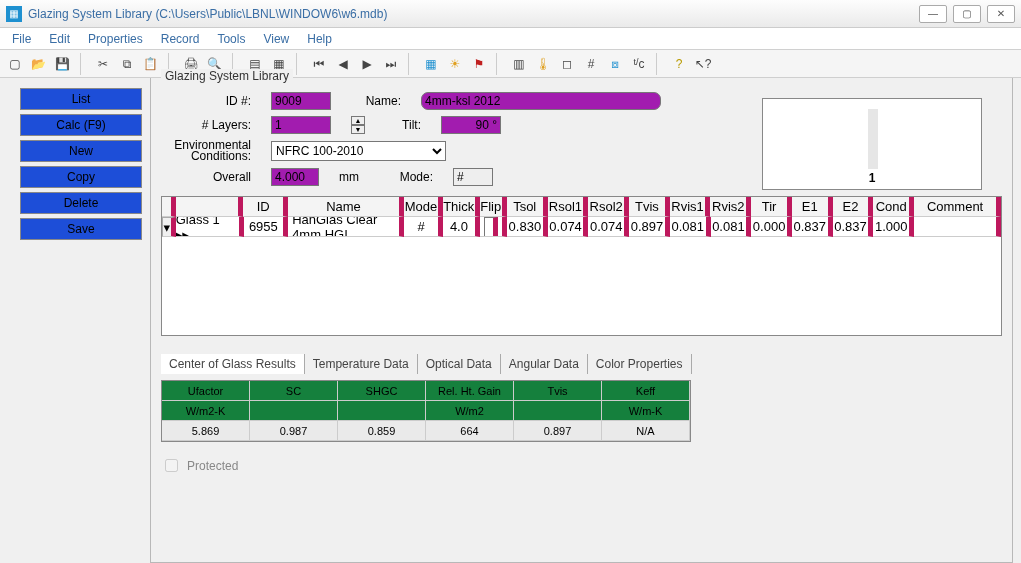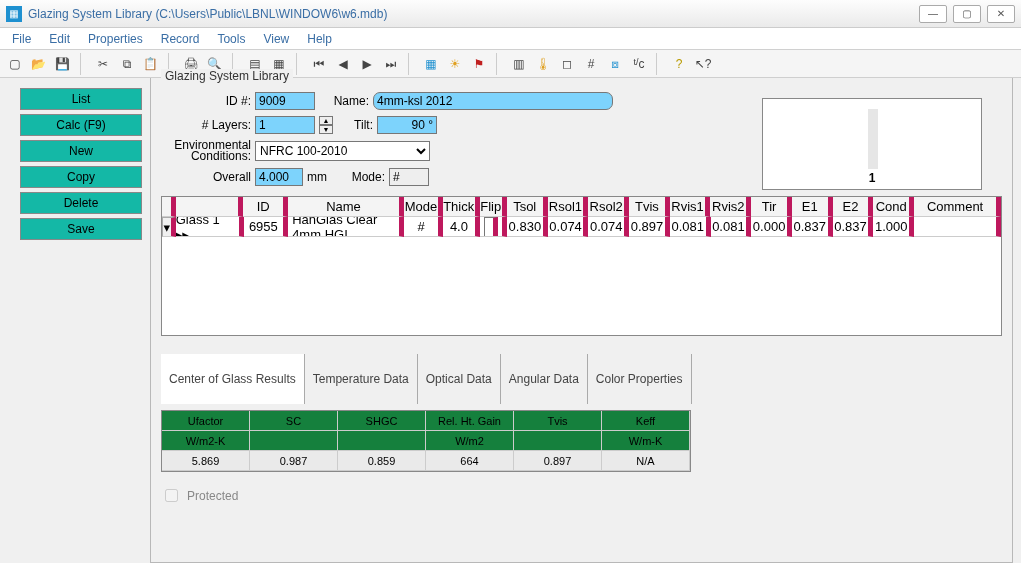--- a/index.html
+++ b/index.html
@@ -9,39 +9,39 @@
 .titlebar .title { color:#3a6ea5; flex:1; }
 .titlebar .win-btns { display:flex; gap:6px; }
 .titlebar .win-btn { width:28px;height:18px;border:1px solid #aaa;border-radius:2px;background:#fff;display:flex;align-items:center;justify-content:center;font-size:10px;color:#555;cursor:pointer;}
 .menubar { height:22px; background:#fff; border-bottom:1px solid #d0d0d0; display:flex; align-items:center; padding:0 4px; gap:2px;}
 .menubar .menu-item { padding:2px 8px; color:#3a6ea5; cursor:pointer;}
 .toolbar { height:28px; background:#f5f5f5; border-bottom:1px solid #cfcfcf; display:flex; align-items:center; padding:0 4px; gap:2px;}
 .tb-btn{width:22px;height:22px;display:flex;align-items:center;justify-content:center;border:1px solid transparent;cursor:pointer;color:#444;}
 .tb-sep{width:6px;height:22px;border-left:1px solid #ccc;margin:0 4px;}
 .main{display:flex;height:calc(563px - 28px - 22px - 28px);}
 .sidebar{width:150px;padding:10px 8px 0 20px;display:flex;flex-direction:column;gap:4px;}
-.sidebar button{height:22px;border:1px solid #888;background:#14b8a6;cursor:pointer;}
+.sidebar button{height:22px;border:1px solid #888;background:#1d4ed8;cursor:pointer;}
 .workarea{flex:1;position:relative;}
 .groupbox{position:absolute;top:0;left:0;right:8px;border:1px solid #b8b8b8;border-top:none;padding:12px 10px 10px 10px;height:100%;}
 .groupbox .legend{position:absolute;top:-9px;left:10px;background:#f0f0f0;padding:0 4px;font-size:12px;color:#333;}
-.form-row{display:flex;align-items:center;height:22px;gap:4px;margin-bottom:2px;}
+.form-row{display:flex;align-items:center;height:22px;gap:20px;margin-bottom:2px;}
 .form-label{text-align:right;font-size:12px;}
-input[type=text]{border:1px solid #777;height:18px;padding:0 3px;font-size:12px;background:#7dd3fc;}
+input[type=text]{border:1px solid #777;height:18px;padding:0 3px;font-size:12px;background:#a21caf;}
 .spinner{display:flex;flex-direction:column;}
 .spinner button{width:14px;height:9px;font-size:7px;line-height:7px;border:1px solid #777;background:#eee;padding:0;cursor:pointer;}
 select{border:1px solid #777;height:20px;background:#fff;}
 .preview{position:absolute;top:8px;right:20px;width:220px;height:92px;border:1px solid #888;background:#fff;display:flex;align-items:flex-end;justify-content:center;padding-bottom:4px;}
 .preview .slab{position:absolute;top:10px;left:105px;width:10px;height:60px;background:#e6e6e6;}
 .grid-wrap{margin-top:8px;border:1px solid #888;background:#fff;height:140px;position:relative;}
 .grid-head,.grid-row{display:flex;}
 .grid-head div,.grid-row div{border-right:5px solid #be185d;border-bottom:1px solid #ccc;height:20px;display:flex;align-items:center;justify-content:center;font-size:13px;overflow:hidden;}
 .grid-head div{background:#f4f4f4;}
 .rowsel{width:14px;background:#f0f0f0;border:1px solid #aaa;display:flex;align-items:center;justify-content:center;font-size:8px;cursor:pointer;}
 .tabs{margin-top:18px;display:flex;align-items:center;gap:0;}
-.tab{padding:18px 8px;font-size:12px;color:#444;border-right:1px solid #aaa;cursor:pointer;}
+.tab{padding:3px 8px;font-size:12px;color:#444;border-right:1px solid #aaa;cursor:pointer;}
 .tab.active{background:#fff;}
 .results{margin-top:6px;border:1px solid #888;background:#fff;}
 .results-row{display:flex;}
 .results-row div{flex:1;border-right:1px solid #ccc;border-bottom:1px solid #ccc;height:20px;display:flex;align-items:center;justify-content:center;font-size:11px;}
 .results-row.header div{background:#15803d;}
 .results-row.data div{background:#eaeaea;}
 .checkbox-row{margin-top:14px;display:flex;align-items:center;gap:6px;color:#888;}
 .checkbox-row input{accent-color:#888;}
 .flipbox{width:14px;height:14px;border:1px solid #777;background:#fff;}
 </style>

